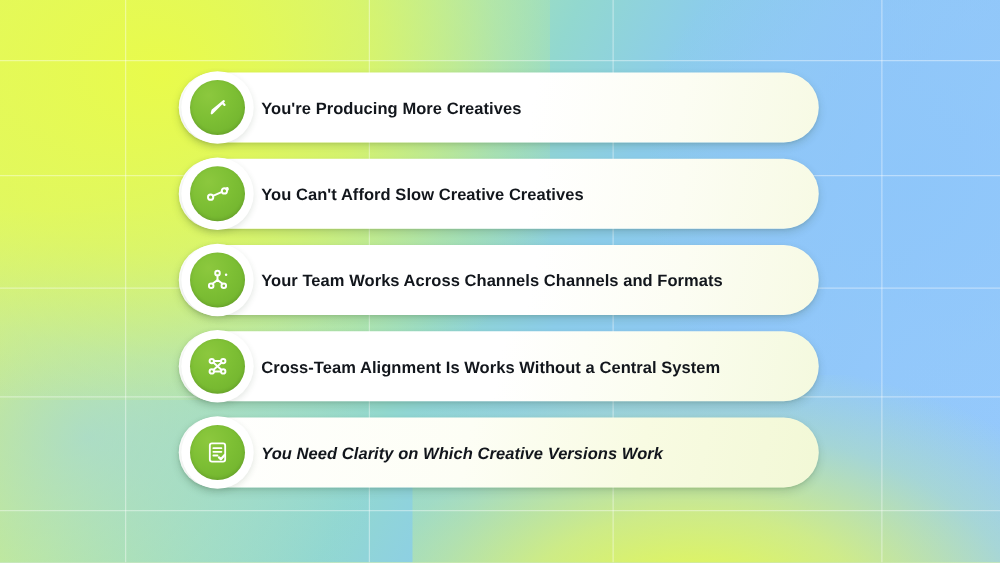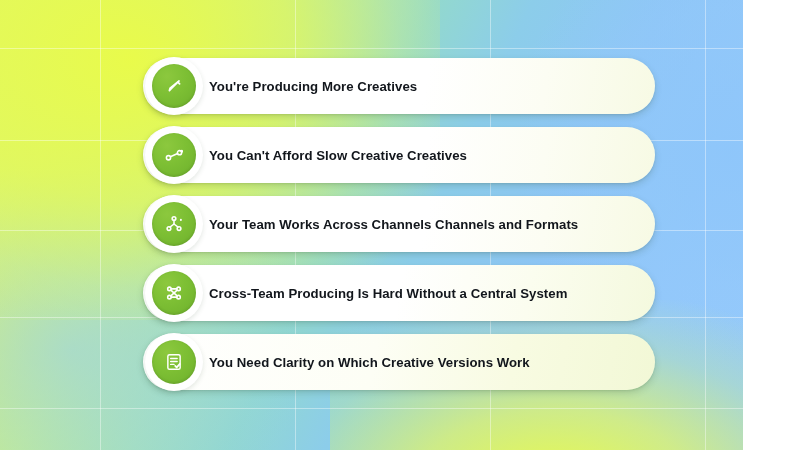--- a/index.html
+++ b/index.html
@@ -1,18 +1,18 @@
 <!DOCTYPE html>
 <html><head>
 <meta charset="utf-8">
 <style>
   html,body{margin:0;padding:0;}
   body{width:800px;height:450px;overflow:hidden;font-family:"Liberation Sans",sans-serif;}
 
-  #stage{position:relative;width:743px;height:450px;overflow:hidden;background:#bfe3a8;}
+  #stage{position:relative;width:800px;height:450px;overflow:hidden;background:#bfe3a8;}
 
   
   .bg-base{position:absolute;inset:0;
     background:linear-gradient(115deg,#e9fb52 0%, #dcf66a 12%, #c6ef8c 24%, #a8e3b4 36%, #92d8cf 46%, #8ccdea 56%, #8ec6f6 70%, #93c8fb 85%, #96c9fc 100%);}
   .bg-glow-tl{position:absolute;left:-180px;top:-200px;width:620px;height:520px;
     background:radial-gradient(ellipse at center, rgba(233,251,74,0.98) 0%, rgba(226,248,92,0.75) 38%, rgba(210,242,130,0.35) 62%, rgba(190,235,160,0.0) 80%);}
   .bg-glow-bottom{position:absolute;left:330px;top:300px;width:560px;height:320px;
     background:radial-gradient(ellipse at 40% 60%, rgba(240,255,60,0.95) 0%, rgba(232,250,90,0.7) 30%, rgba(200,240,140,0.33) 55%, rgba(170,220,180,0.0) 76%);}
   .bg-glow-bl{position:absolute;left:-160px;top:170px;width:460px;height:360px;
     background:radial-gradient(ellipse at center, rgba(150,205,245,0.55) 0%, rgba(150,205,245,0.22) 50%, rgba(150,205,245,0) 75%);}
@@ -24,21 +24,21 @@
   .grid-v{top:0;bottom:0;width:1px;}
   .grid-h{left:0;right:0;height:1px;}
 
   
   .list{position:absolute;left:143px;top:58px;width:512px;}
   .pill{position:relative;height:56px;margin-bottom:13px;
     border-radius:28px;
     background:linear-gradient(100deg,#ffffff 0%,#ffffff 55%,#fcfdf3 78%,#f7fae4 100%);
     box-shadow:0 3px 7px rgba(40,70,40,0.18), 0 1px 2px rgba(40,70,40,0.10);
     display:flex;align-items:center;}
-  .pill:last-child{margin-bottom:12px;}
+  .pill:last-child{margin-bottom:12px;font-style:italic;}
   .pill.tint4{background:linear-gradient(100deg,#ffffff 0%,#ffffff 50%,#fbfdef 75%,#f4f9de 100%);}
   .pill.tint5{background:linear-gradient(100deg,#ffffff 0%,#fdfef5 45%,#f8fbe2 72%,#f2f8d6 100%);}
 
   .icon-wrap{position:absolute;left:2px;top:-1px;width:58px;height:58px;border-radius:50%;
     background:#ffffff;display:flex;align-items:center;justify-content:center;
     box-shadow:0 2px 5px rgba(40,70,40,0.13);}
   .icon-circle{width:44px;height:44px;border-radius:50%;
     background:radial-gradient(circle at 34% 28%, #8cc83e 0%, #7dbf34 45%, #6db02c 100%);
     display:flex;align-items:center;justify-content:center;
     box-shadow:inset 0 -1px 3px rgba(0,0,0,0.13);}
@@ -122,21 +122,21 @@
             <circle cx="17" cy="7.5" r="1.9"></circle>
             <circle cx="7" cy="16.5" r="1.9"></circle>
             <circle cx="17" cy="16.5" r="1.9"></circle>
             <path d="M8.9 7.5 L15.1 7.5"></path>
             <path d="M8.9 16.5 L15.1 16.5"></path>
             <path d="M8.6 8.9 L15.4 15.1"></path>
             <path d="M15.4 8.9 L8.6 15.1"></path>
           </svg>
         </div>
       </div>
-      <div class="pill-label">Cross-Team Producing Is Hard Without a Central System</div>
+      <div class="pill-label">Cross-Team Alignment Is Works Without a Central System</div>
     </div>
 
     <div class="pill tint5">
       <div class="icon-wrap">
         <div class="icon-circle">
           <svg width="22" height="22" viewBox="0 0 24 24" fill="none" stroke="#ffffff" stroke-width="1.6" stroke-linecap="round" stroke-linejoin="round">
             <rect x="5.3" y="4" width="13.4" height="16" rx="1.8"></rect>
             <path d="M8.4 8.2 L15.4 8.2"></path>
             <path d="M8.4 11.4 L15.4 11.4"></path>
             <path d="M8.4 14.6 L12 14.6"></path>

